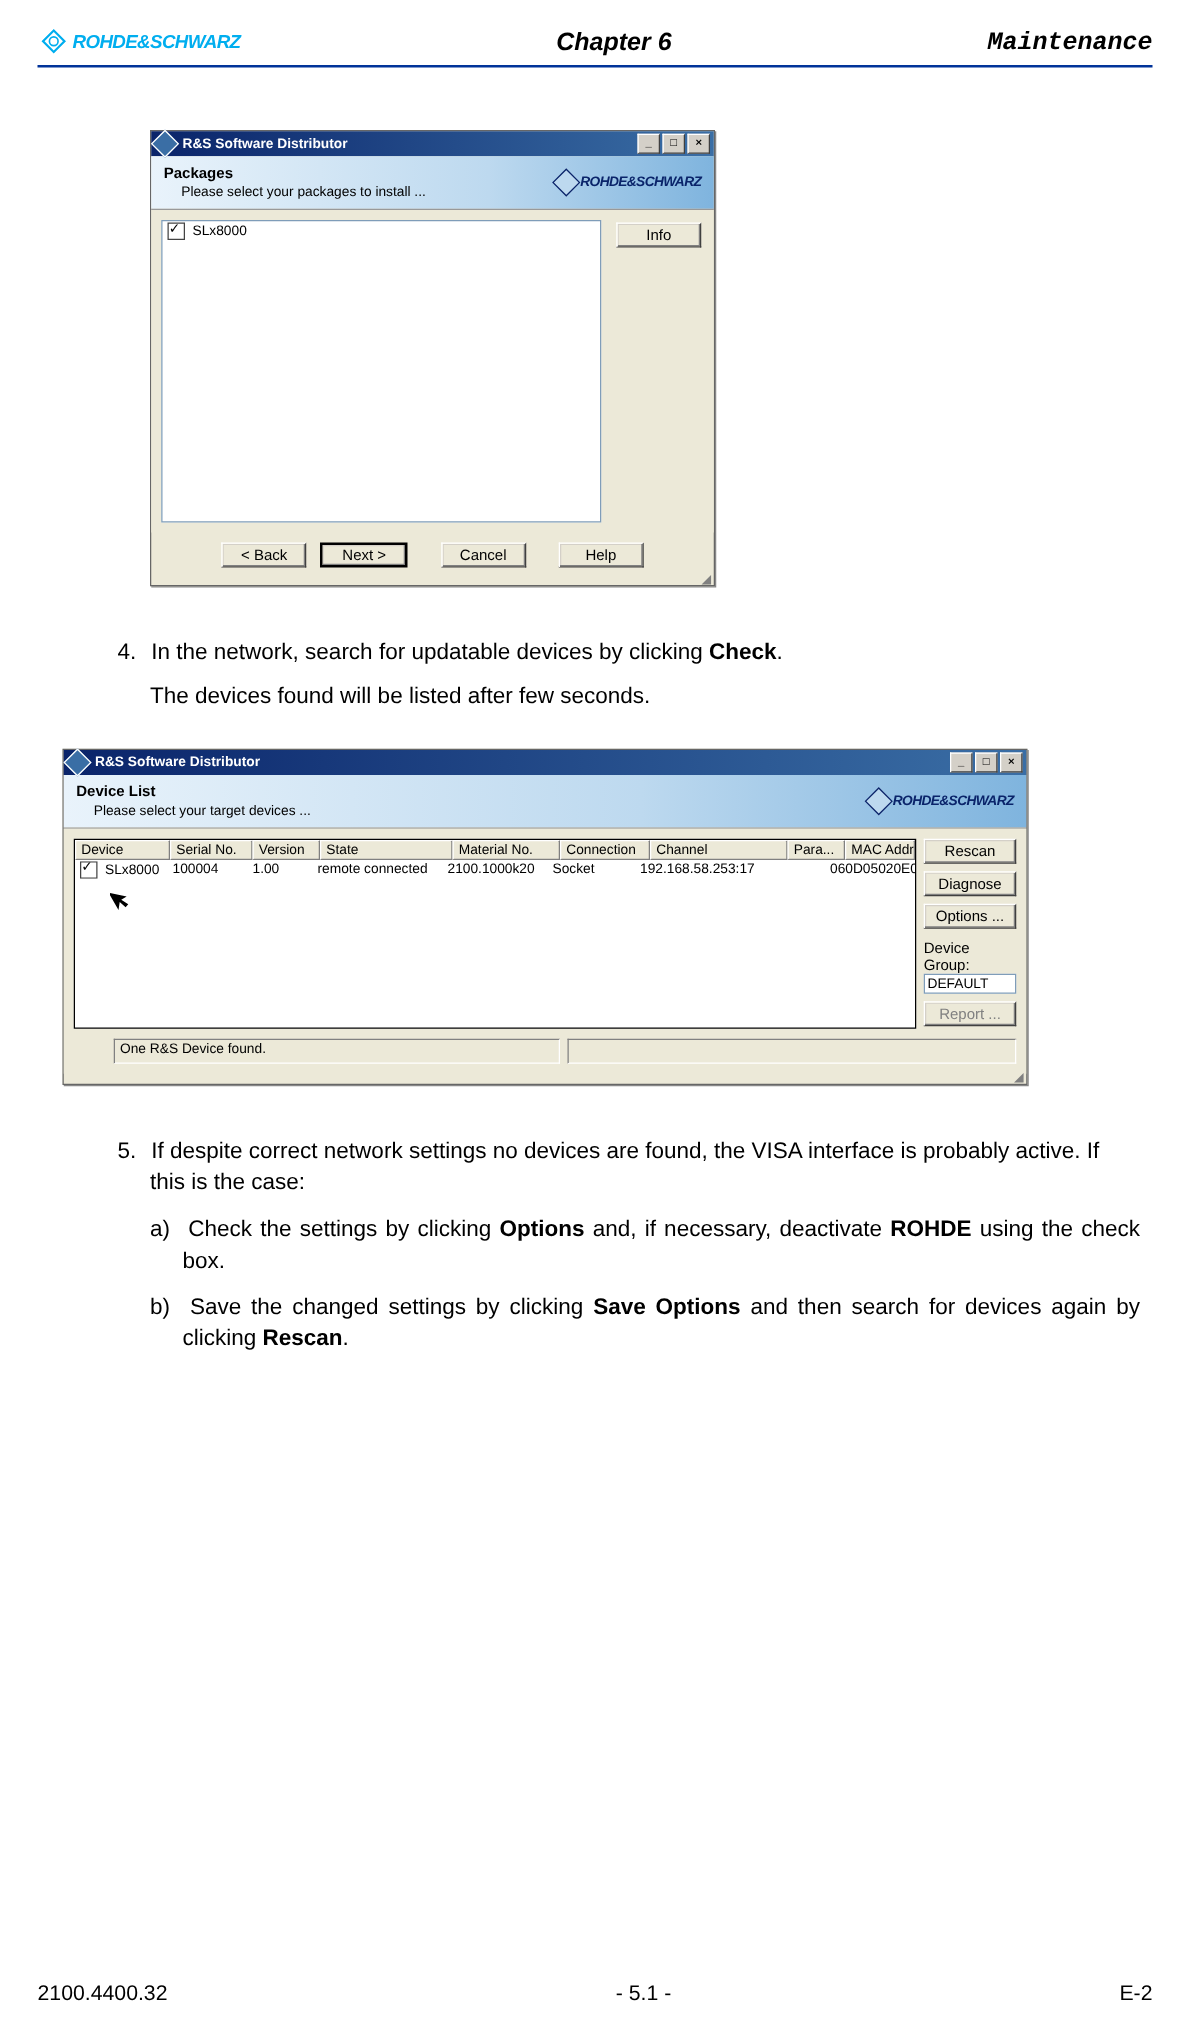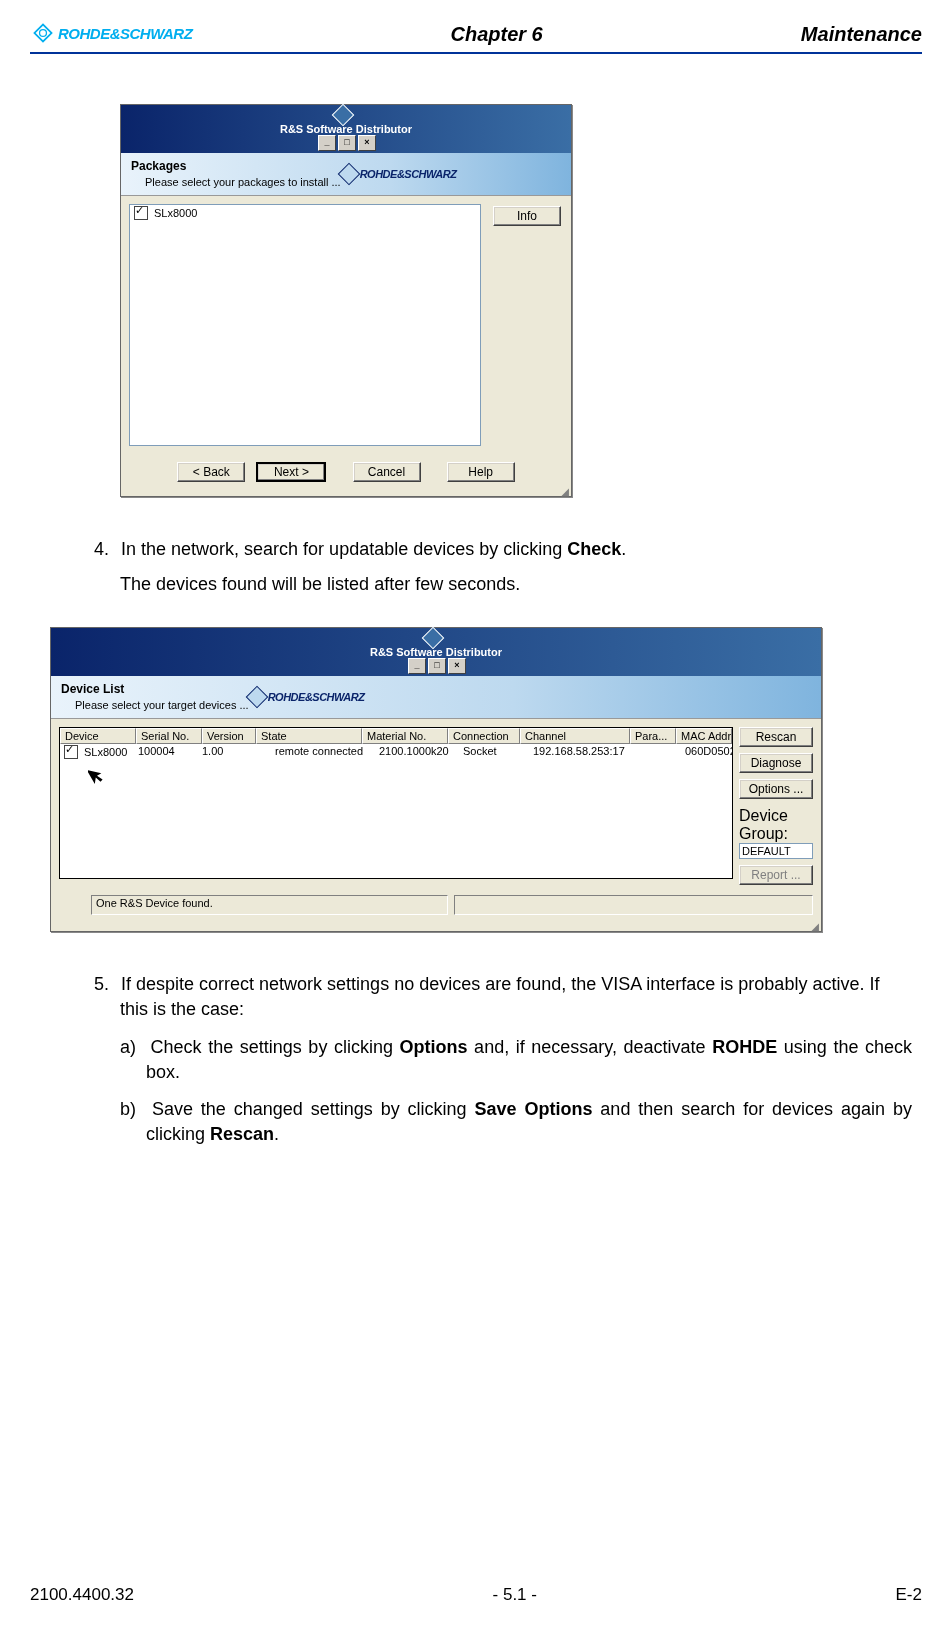--- a/index.html
+++ b/index.html
@@ -44,20 +44,21 @@
     font-style: italic;
     font-size: 20px;
     text-align: center;
     flex: 1;
   }
   .section-title {
     font-weight: bold;
     font-style: italic;
     font-size: 20px;
     text-align: left;
+    font-family: Liberation Mono, monospace;
   }
   .content {
     padding: 0 0 0 90px;
     padding-right: 10px;
   }
   .screenshot-wrap {
     margin: 0 0 40px 0;
   }
   .step {
     margin: 20px 0 10px 0;
@@ -87,21 +88,20 @@
     color: #000;
     box-shadow: 1px 1px 0 #888;
   }
   .win-title {
     background: linear-gradient(to right, #0a246a, #3a6ea5);
     color: #fff;
     display: flex;
     align-items: center;
     padding: 2px 3px;
     font-weight: bold;
-    flex-direction: column;
   }
   .win-title .t-icon {
     width: 14px;
     height: 14px;
     background: #3a6ea5;
     border: 1px solid #fff;
     transform: rotate(45deg);
     margin-right: 6px;
     flex-shrink: 0;
   }
@@ -118,21 +118,21 @@
     font-size: 9px;
     line-height: 12px;
     text-align: center;
     color: #000;
   }
   .win-banner {
     background: linear-gradient(to right, #e9f3fb 0%, #bdd9ef 60%, #7fb4de 100%);
     padding: 6px 10px;
     border-bottom: 1px solid #999;
     display: flex;
-    justify-content: flex-start;
+    justify-content: space-between;
     align-items: center;
   }
   .banner-left { line-height: 1.3; }
   .banner-title { font-weight: bold; font-size: 12px; }
   .banner-logo {
     color: #0a246a;
     font-weight: bold;
     font-style: italic;
     letter-spacing: -0.5px;
     font-size: 11px;
@@ -242,21 +242,21 @@
     white-space: nowrap;
     overflow: hidden;
   }
   .side-btns {
     width: 74px;
     padding-left: 6px;
     display: flex;
     flex-direction: column;
   }
   .side-btns .win-btn { min-width: 66px; margin-bottom: 6px; }
-  .side-label { font-size: 16px; margin-top: 2px; }
+  .side-label { font-size: 12px; margin-top: 2px; }
   .side-input {
     border: 1px solid #7f9db9;
     background: #fff;
     font-size: 11px;
     padding: 1px 2px;
     margin-bottom: 6px;
   }
   .status-row { display: flex; margin-top: 4px; margin-left: 32px; }
   .status-box {
     flex: 1;
@@ -396,21 +396,21 @@
                 <div style="width:36px;">Para...</div>
                 <div style="flex:1;">MAC Address</div>
               </div>
               <div class="dev-row">
                 <div style="width:66px; display:flex; align-items:center;">
                   <div class="chk checked"></div>
                   <span>SLx8000</span>
                 </div>
                 <div style="width:56px;">100004</div>
                 <div style="width:44px;">1.00</div>
-                <div style="width:96px;margin-left:21px;">remote connected</div>
+                <div style="width:96px;">remote connected</div>
                 <div style="width:76px;">2100.1000k20</div>
                 <div style="width:62px;">Socket</div>
                 <div style="width:100px;">192.168.58.253:17</div>
                 <div style="width:36px;"></div>
                 <div style="flex:1;">060D05020E06,060D05020E07</div>
               </div>
               <svg class="cursor-arrow" style="top:36px; left:28px;" viewBox="0 0 16 20">
                 <path d="M2 18 L2 2 L13 12 L8 12 L11 18 L8 19 L6 13 L2 18 Z" fill="#000" transform="rotate(-30 8 10)"></path>
               </svg>
             </div>

